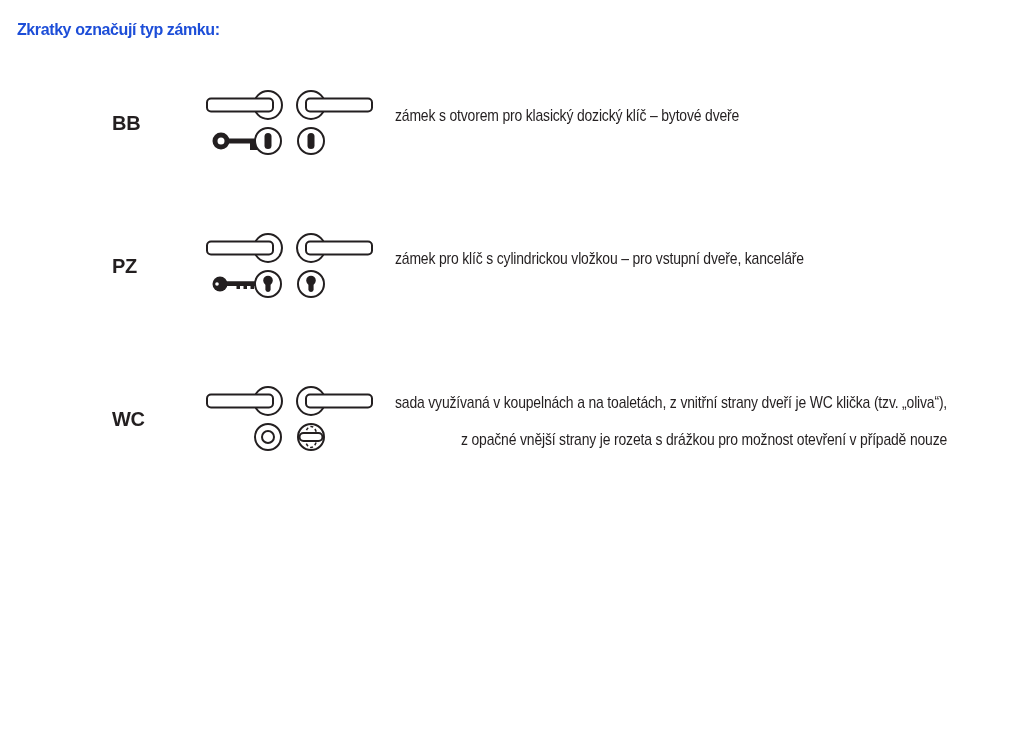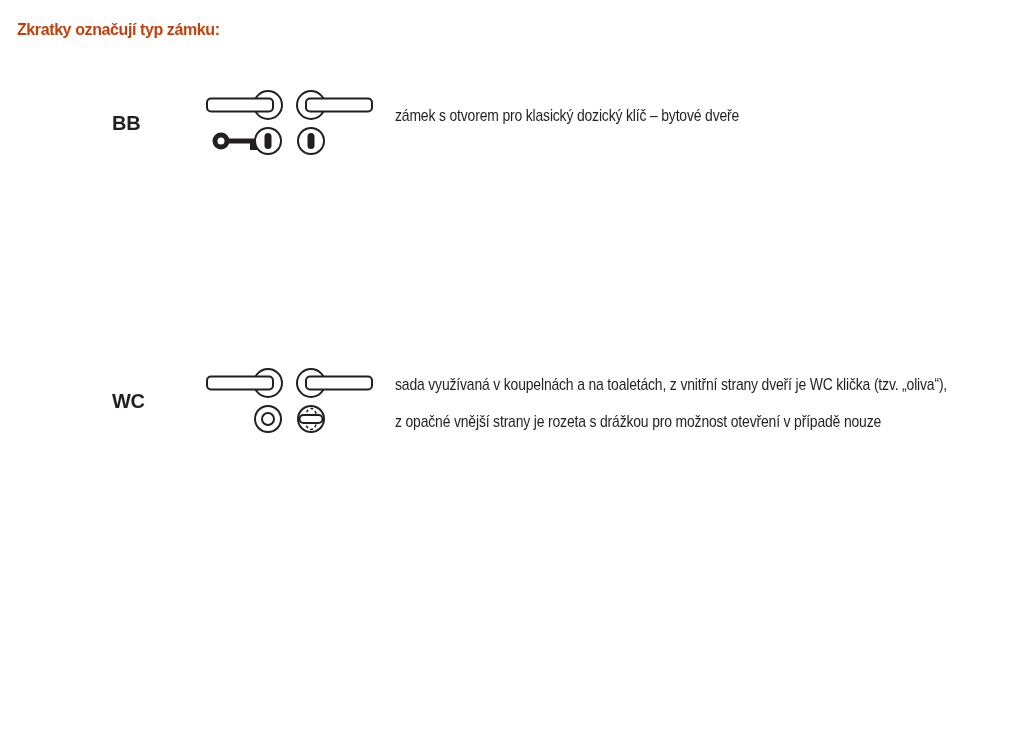--- a/index.html
+++ b/index.html
@@ -12,32 +12,32 @@
     color: #231f20;
     overflow: hidden;
   }
   .heading {
     position: absolute;
     left: 17px;
     top: 21px;
     font-size: 16px;
     font-weight: bold;
     letter-spacing: -0.4px;
-    color: #c2410c;
+    color: #1d4ed8;
     white-space: nowrap;
   }
   .row {
     position: absolute;
     left: 0;
     width: 1011px;
     height: 100px;
   }
   .row-bb   { top: 73px; }
   .row-pz   { top: 216px; }
-  .row-wc   { top: 351px; }
+  .row-wc   { top: 369px; text-align: right; }
   .row-kpzl { top: 486px; }
   .row-kpzr { top: 621px; }
   .code {
     position: absolute;
     left: 112px;
     top: 50%;
     transform: translateY(-50%);
     font-size: 20px;
     font-weight: bold;
     letter-spacing: -0.3px;
@@ -127,20 +127,33 @@
       <use href="#lever-right" x="106" y="16"></use>
       <use href="#classic-key" x="16" y="52"></use>
       <use href="#esc-bb" x="63" y="52"></use>
       <use href="#esc-bb" x="106" y="52"></use>
     </svg>
     <div class="desc">
       <span class="line">zámek s otvorem pro klasický dozický klíč – bytové dveře</span>
     </div>
   </div>
 
+  <div class="row row-pz">
+    <span class="code">PZ</span>
+    <svg class="iconset" viewBox="0 0 170 72">
+      <use href="#lever-left" x="63" y="16"></use>
+      <use href="#lever-right" x="106" y="16"></use>
+      <use href="#modern-key" x="15" y="52"></use>
+      <use href="#esc-pz" x="63" y="52"></use>
+      <use href="#esc-pz" x="106" y="52"></use>
+    </svg>
+    <div class="desc">
+      <span class="line">zámek pro klíč s cylindrickou vložkou – pro vstupní dveře, kanceláře</span>
+    </div>
+  </div>
 
   <div class="row row-wc">
     <span class="code">WC</span>
     <svg class="iconset" viewBox="0 0 170 72">
       <use href="#lever-left" x="63" y="16"></use>
       <use href="#lever-right" x="106" y="16"></use>
       <use href="#esc-groove" x="63" y="52"></use>
       <use href="#esc-oliva" x="106" y="52"></use>
     </svg>
     <div class="desc two-line">

